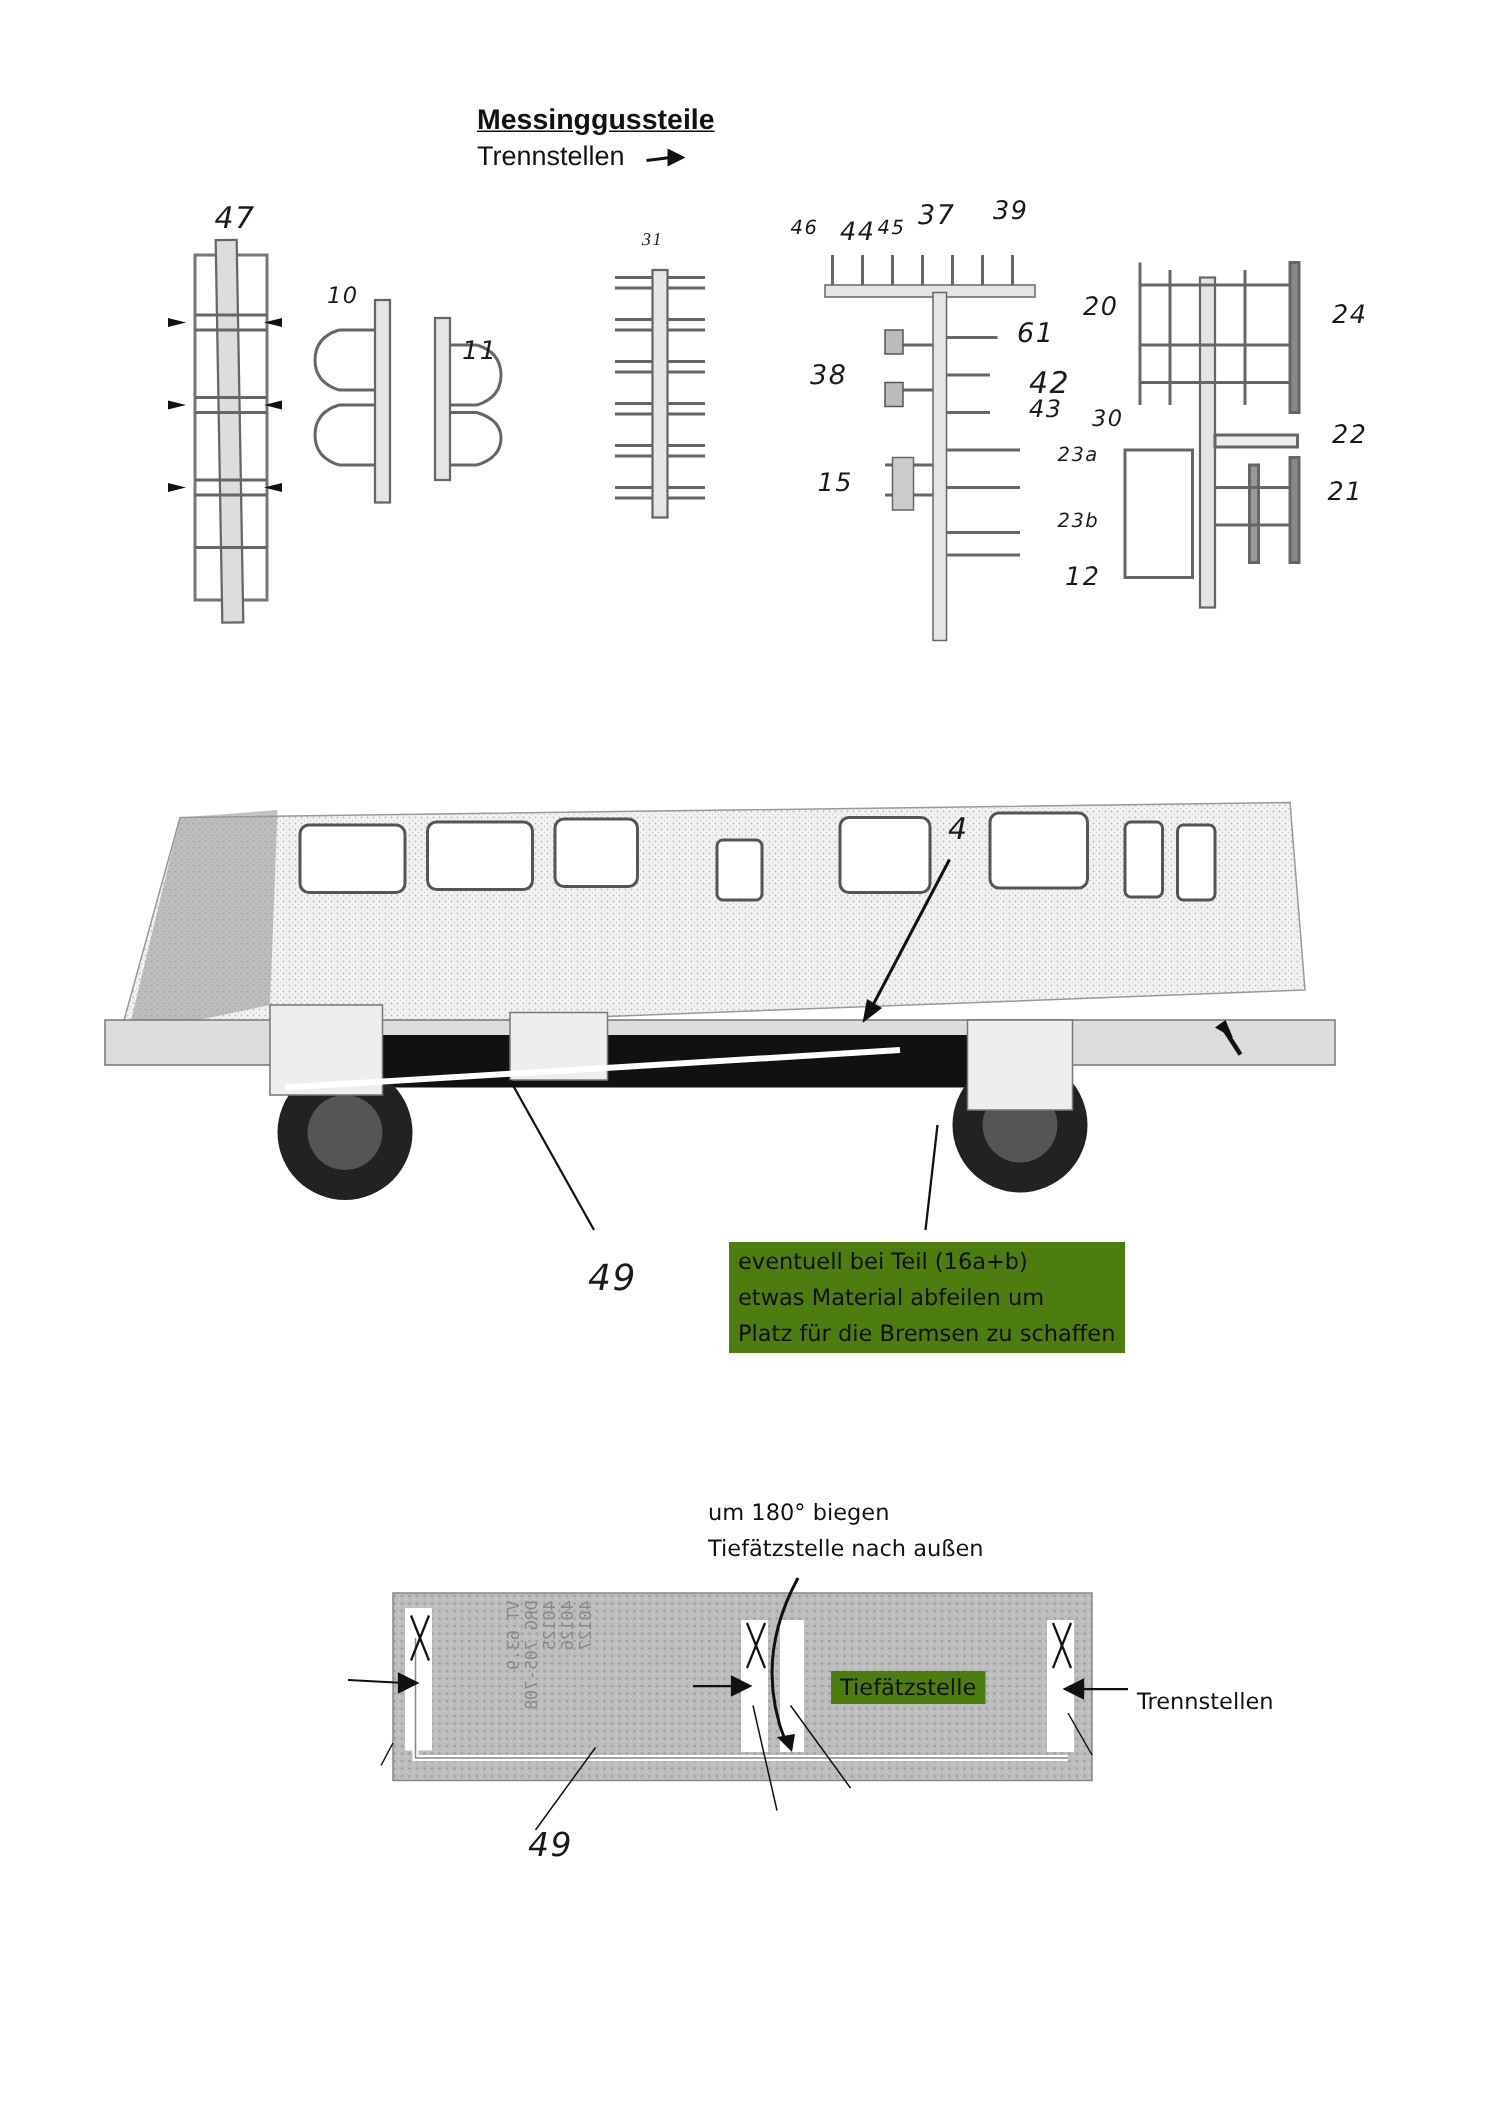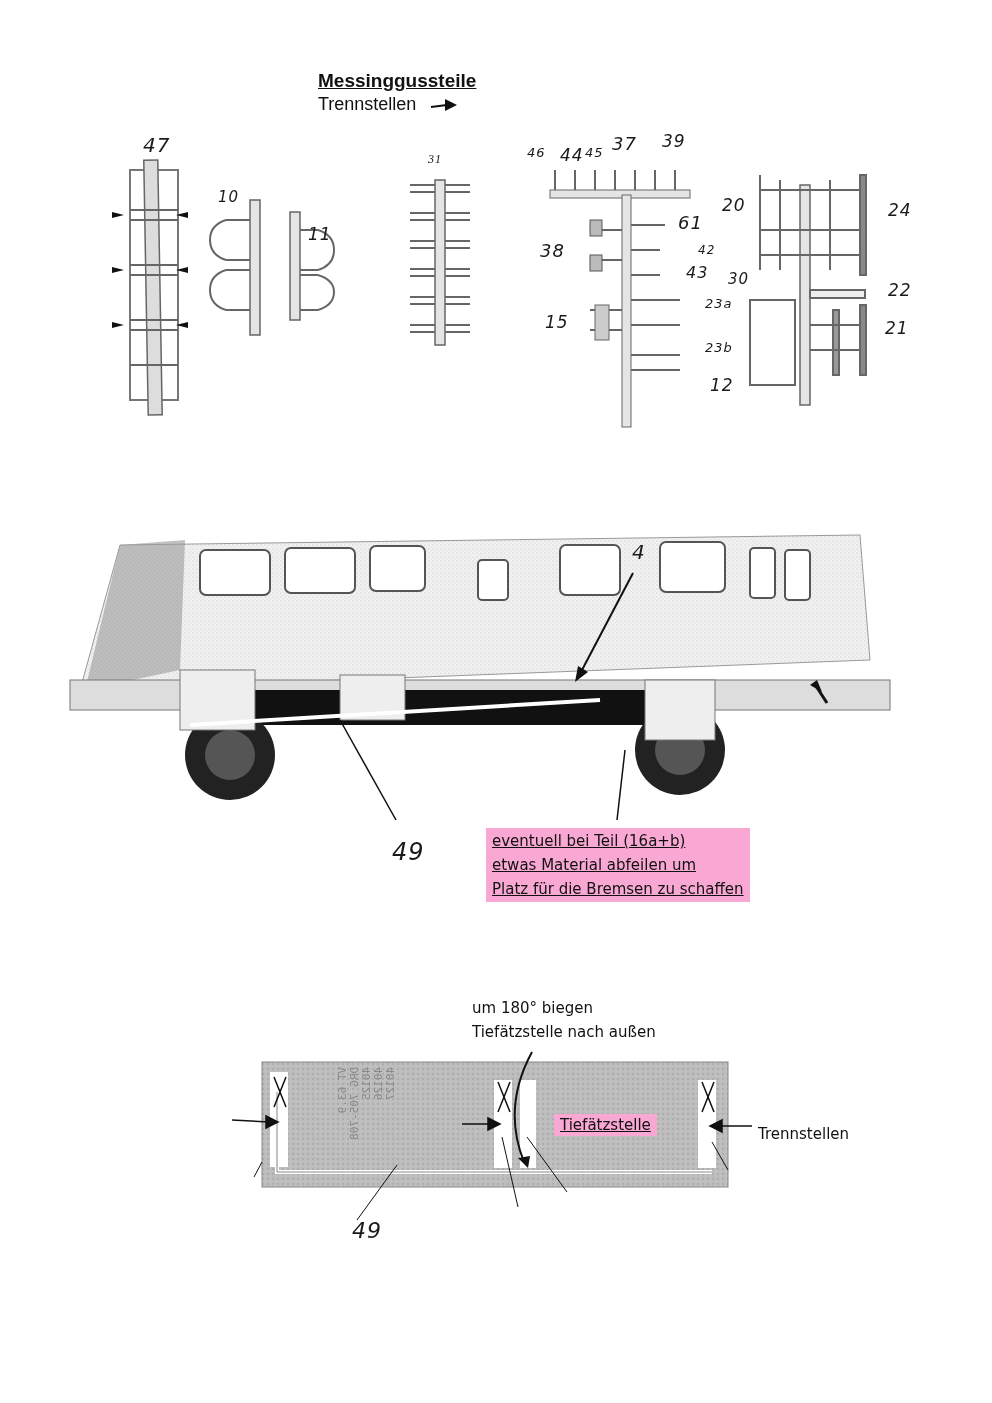--- a/index.html
+++ b/index.html
@@ -2,21 +2,21 @@
 <html><head>
   <meta charset="utf-8">
   <style>
     html, body { margin: 0; padding: 0; background: #ffffff; }
     body { width: 992px; height: 1403px; position: relative; overflow: hidden; font-family: "Liberation Sans", sans-serif; color: #111; }
     .abs { position: absolute; }
     .hand { font-family: "DejaVu Sans", sans-serif; font-style: italic; color: #1a1a1a; font-weight: 300; letter-spacing: 1px; }
     .title { left: 318px; top: 70px; font-size: 19px; font-weight: bold; text-decoration: underline; }
     .subtitle { left: 318px; top: 94px; font-size: 18px; }
     .sans-note { font-family: "DejaVu Sans", sans-serif; font-size: 15px; line-height: 24px; color: #111; }
-    .label-box { background: #f9a8d4; padding: 1px 6px; text-decoration: underline; }
+    .label-box { background: #4d7c0f; padding: 1px 6px; }
     svg { position: absolute; overflow: visible; }
   </style>
 </head>
 <body>
 
 <div class="abs title">Messinggussteile</div>
 <div class="abs subtitle">
   <span>Trennstellen</span>
   <svg width="30" height="14" style="position:relative;display:inline-block;vertical-align:middle;margin-left:8px;">
     <line x1="2" y1="9" x2="18" y2="7" stroke="#111" stroke-width="2"></line>
@@ -107,21 +107,21 @@
     <rect x="40" y="55" width="12" height="16" fill="#bbb" stroke="#555"></rect>
     <rect x="40" y="90" width="12" height="16" fill="#bbb" stroke="#555"></rect>
   </svg>
   <div class="abs hand" style="left:527px;top:145px;font-size:13px;">46</div>
   <div class="abs hand" style="left:560px;top:145px;font-size:17px;">44</div>
   <div class="abs hand" style="left:585px;top:145px;font-size:13px;text-align:right;">45</div>
   <div class="abs hand" style="left:612px;top:133px;font-size:18px;">37</div>
   <div class="abs hand" style="left:662px;top:131px;font-size:17px;">39</div>
   <div class="abs hand" style="left:678px;top:212px;font-size:18px;">61</div>
   <div class="abs hand" style="left:540px;top:240px;font-size:18px;">38</div>
-  <div class="abs hand" style="left:686px;top:243px;font-size:12px;margin-left:12px;">42</div>
+  <div class="abs hand" style="left:686px;top:243px;font-size:20px;">42</div>
   <div class="abs hand" style="left:686px;top:263px;font-size:16px;">43</div>
   <div class="abs hand" style="left:545px;top:312px;font-size:17px;">15</div>
   <div class="abs hand" style="left:705px;top:296px;font-size:13px;">23a</div>
   <div class="abs hand" style="left:705px;top:340px;font-size:13px;">23b</div>
 
   <svg style="left:745px;top:170px;" width="130" height="240">
     <rect x="55" y="15" width="10" height="220" fill="#e5e5e5" stroke="#666" stroke-width="1.5"></rect>
     <g stroke="#666" stroke-width="2" fill="none">
       <line x1="15" y1="5" x2="15" y2="100"></line>
         <line x1="35" y1="10" x2="35" y2="100"></line>

